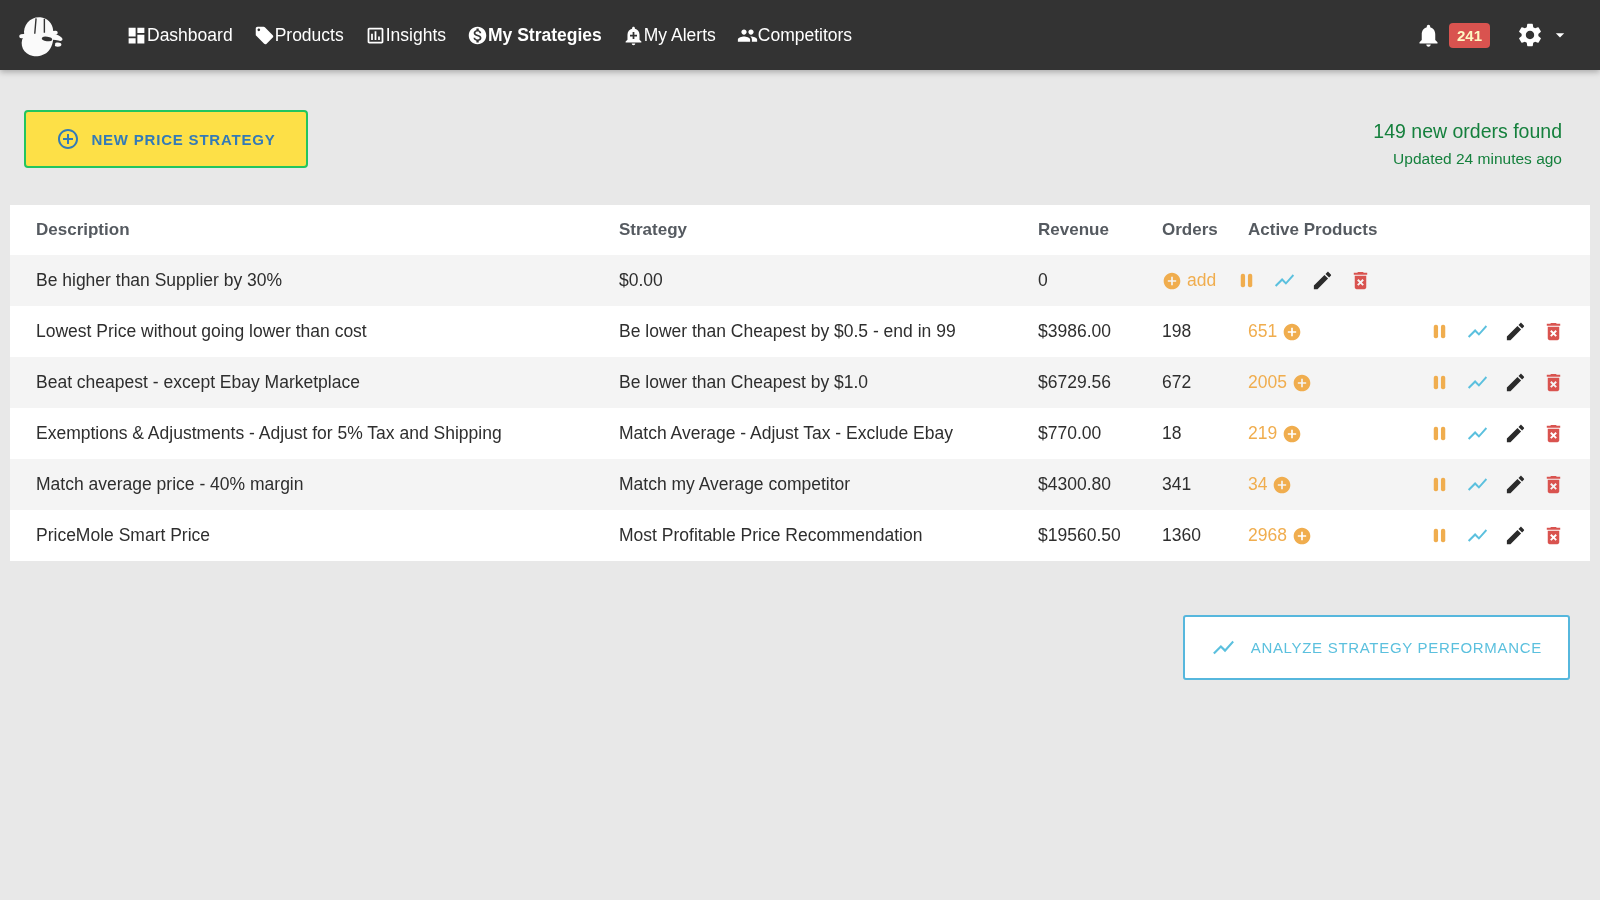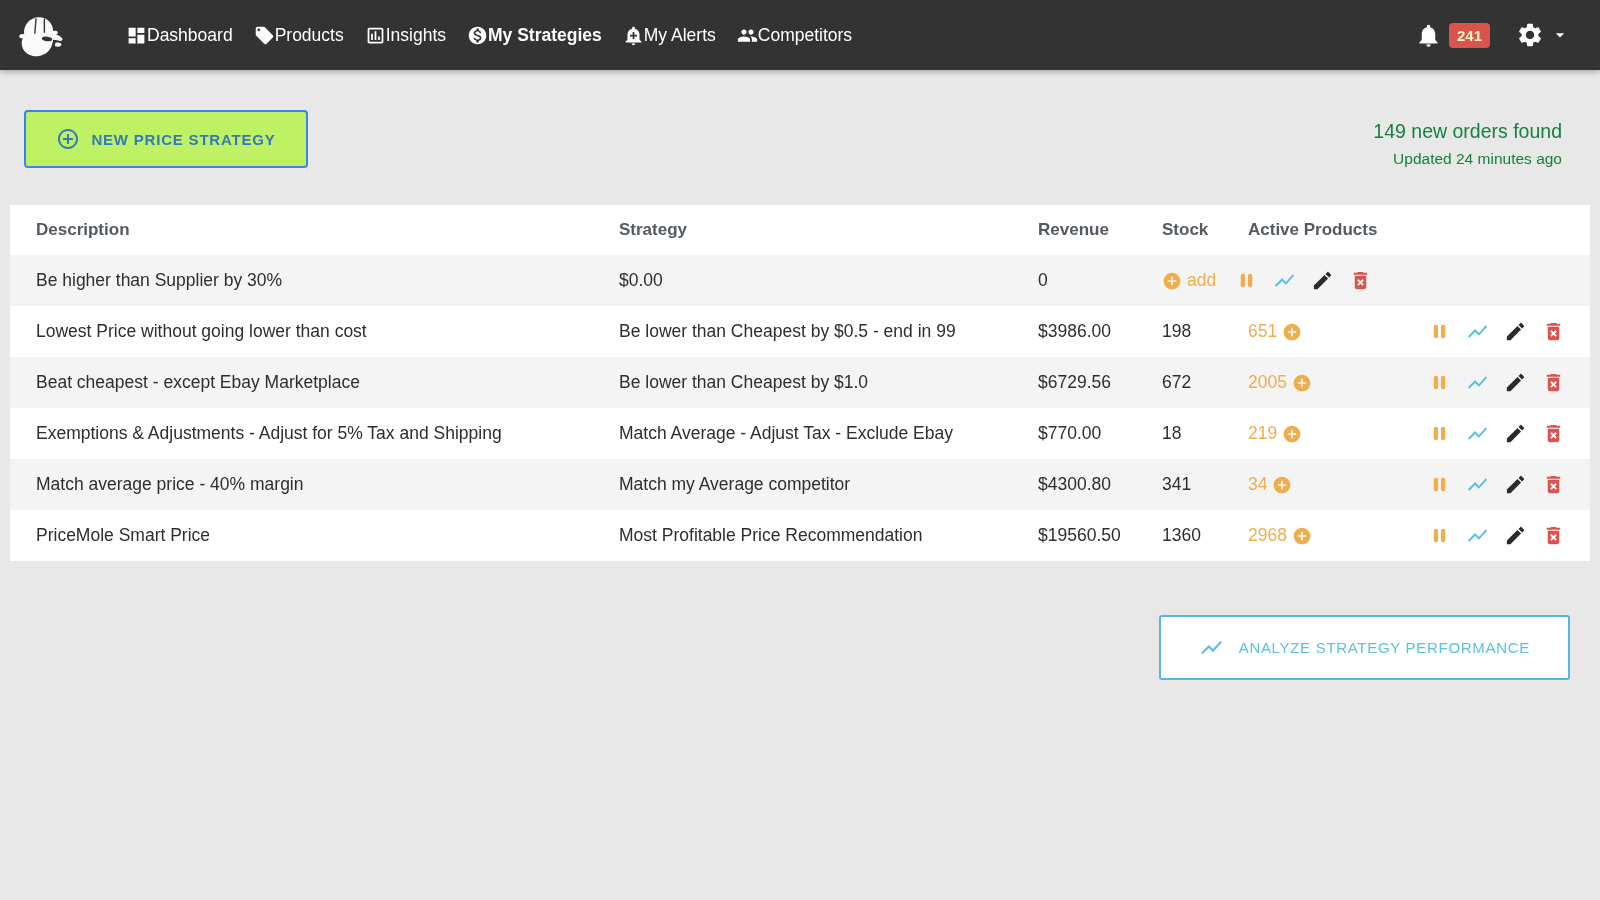--- a/index.html
+++ b/index.html
@@ -37,21 +37,21 @@
   }
   .settings-btn { margin-left:26px; gap:6px; }
   .settings-btn .gear { width:28px; height:28px; fill:#fff; }
   .settings-btn .caret { width:20px; height:20px; fill:#fff; }
 
   
   .main { padding:0 10px; }
   .toolbar { display:flex; justify-content:space-between; align-items:flex-start; margin-top:40px; }
   .new-strategy-btn {
     margin-left:14px; width:284px; height:58px;
-    background:#bef264; border:2px solid #3b82f6; border-radius:4px;
+    background:#fde047; border:2px solid #22c55e; border-radius:4px;
     color:#337ab7; font-size:15px; font-weight:bold; letter-spacing:.8px;
     font-family:"Liberation Sans", sans-serif;
     display:flex; align-items:center; justify-content:center; gap:11px; cursor:pointer;
   }
   .new-strategy-btn svg { width:24px; height:24px; fill:#337ab7; }
   .orders-info { text-align:right; margin-right:28px; margin-top:10px; color:#15803d; }
   .orders-found { font-size:19.5px; }
   .orders-updated { font-size:15.5px; margin-top:7px; }
 
   
@@ -70,21 +70,21 @@
   .action { background:none; border:none; padding:0; cursor:pointer; display:flex; align-items:center; }
   .action svg { width:23px; height:23px; }
   .action.pause  svg { fill:#f0ad4e; }
   .action.chart  svg { fill:#5bc0de; }
   .action.edit   svg { fill:#2b2b2b; }
   .action.delete svg { fill:#d9534f; }
 
   
   .footer-row { display:flex; justify-content:flex-end; margin-top:54px; }
   .analyze-btn {
-    margin-right:20px; height:65px; padding:0 38px;
+    margin-right:20px; height:65px; padding:0 26px;
     background:#fff; border:2px solid #56b7dd; border-radius:3px;
     color:#5bc0de; font-size:15px; letter-spacing:.7px;
     font-family:"Liberation Sans", sans-serif;
     display:flex; align-items:center; gap:15px; cursor:pointer;
   }
   .analyze-btn svg { width:25px; height:25px; fill:#5bc0de; }
 </style>
 </head>
 <body>
 
@@ -171,21 +171,21 @@
       <div class="orders-found">149 new orders found</div>
       <div class="orders-updated">Updated 24 minutes ago</div>
     </div>
   </div>
 
   <div class="table">
     <div class="tr header">
       <div class="td">Description</div>
       <div class="td">Strategy</div>
       <div class="td">Revenue</div>
-      <div class="td">Stock</div>
+      <div class="td">Orders</div>
       <div class="td">Active Products</div>
       <div class="td"></div>
     </div>
     <div class="tbody">
         <div class="tr">
           <div class="td">Be higher than Supplier by 30%</div>
           <div class="td">$0.00</div>
           <div class="td">0</div>
           <div class="td active-cell">
             <svg viewBox="0 0 24 24">

